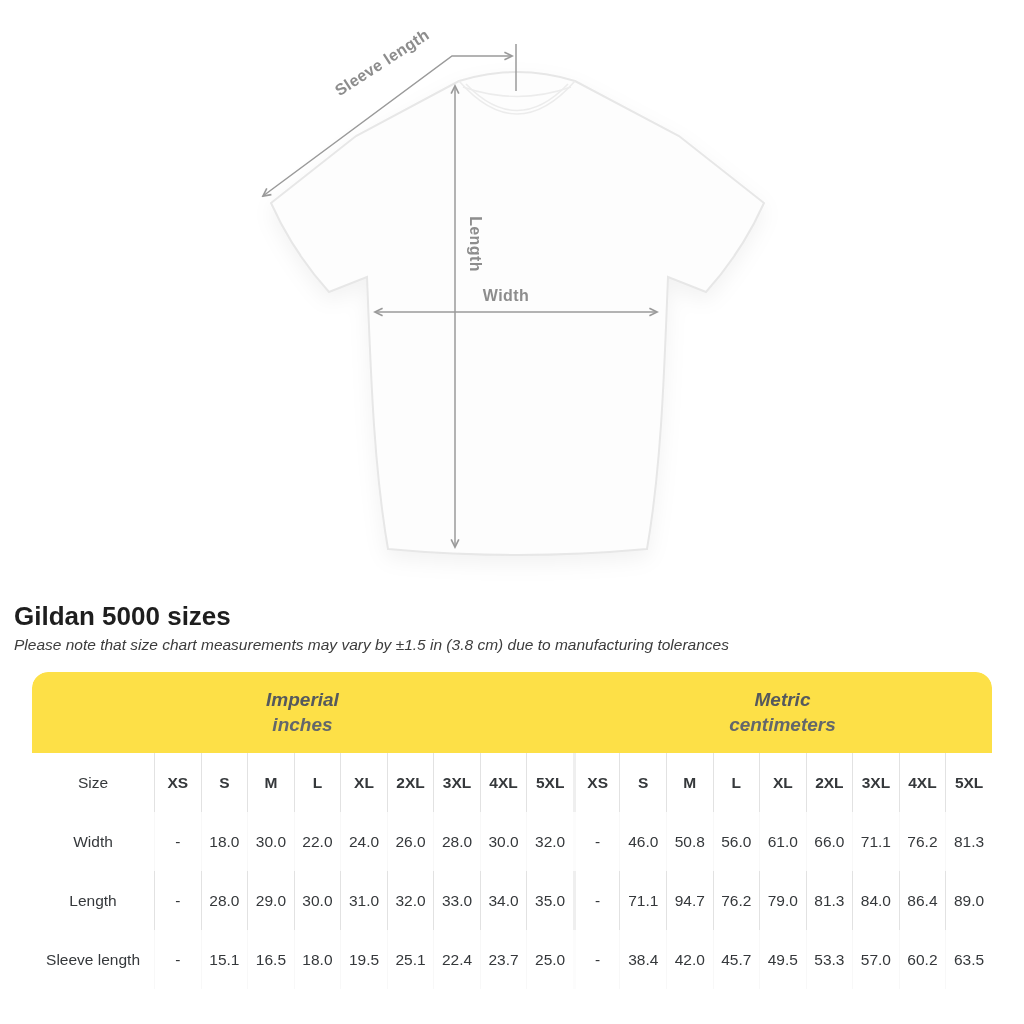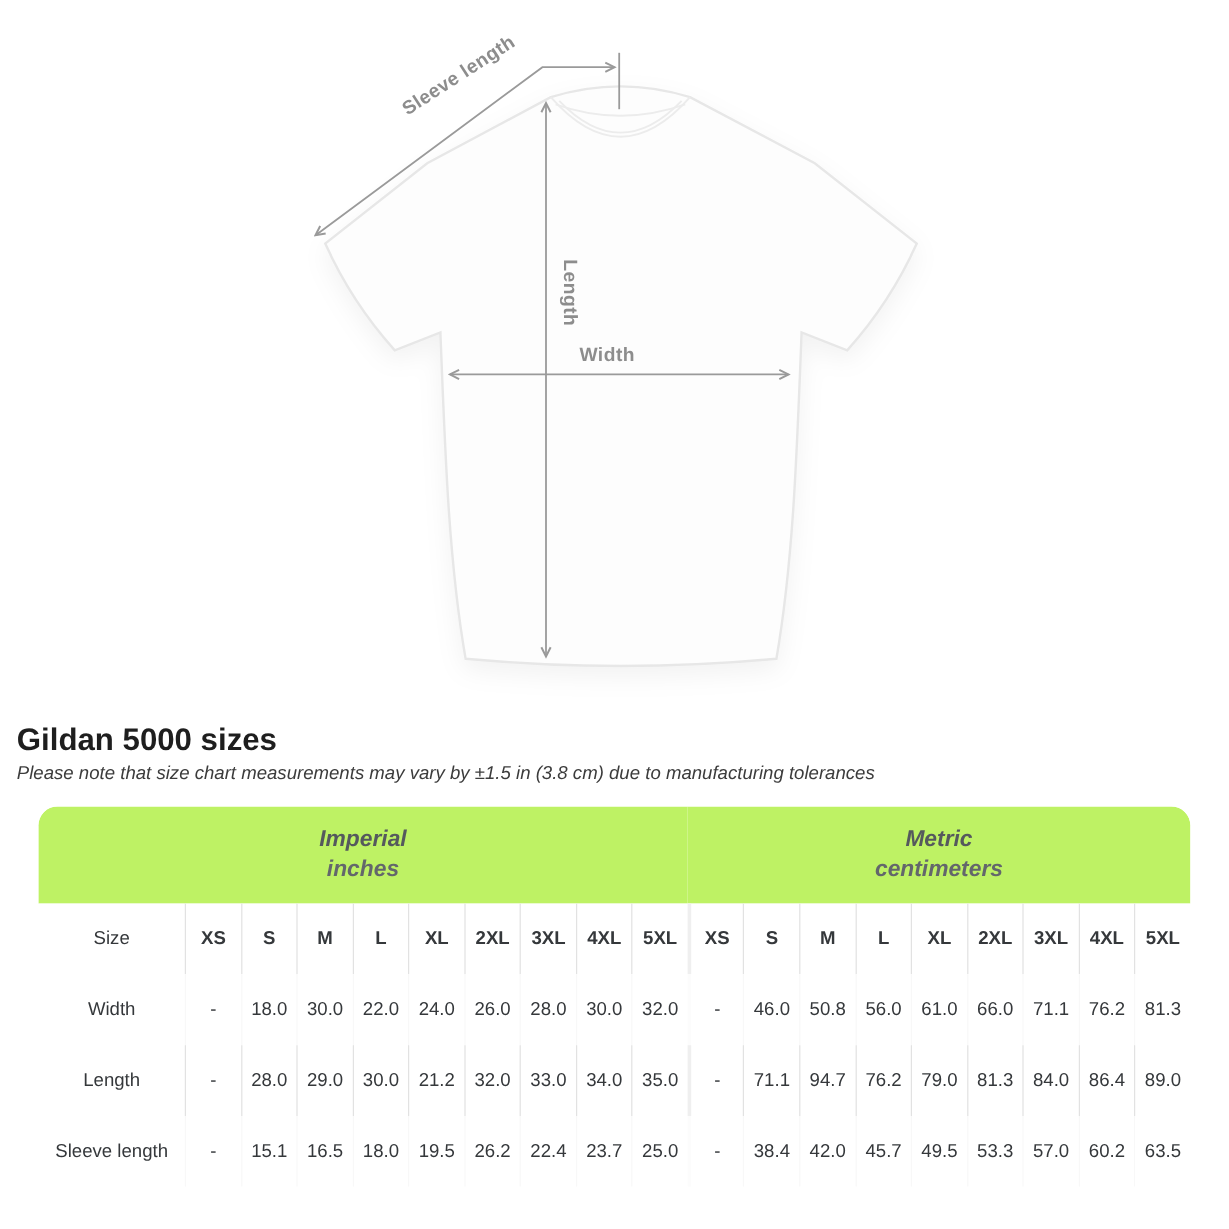--- a/index.html
+++ b/index.html
@@ -20,21 +20,21 @@
   .chart-note{margin-top:5px;font-size:15.5px;font-style:italic;color:#3c3c3c;}
   
   .table-wrap{
     position:absolute;top:672px;left:32px;width:960px;
     border-radius:16px;overflow:hidden;
   }
   table.size-table{
     width:960px;border-collapse:separate;border-spacing:0;table-layout:fixed;
   }
   .band th{
-    height:81px;background:#bef264;vertical-align:middle;text-align:center;padding:0;
+    height:81px;background:#fde047;vertical-align:middle;text-align:center;padding:0;
   }
   .band th:first-child{border-top-left-radius:16px;}
   .band th:last-child{border-top-right-radius:16px;}
   .uname{font-size:19px;font-weight:bold;font-style:italic;color:#55595d;line-height:22px;}
   .usub{font-size:19px;font-style:italic;color:#63676b;margin-top:3px;}
   .size-table td,.size-table th{padding:0;}
   .size-table tbody td{
     height:59px;text-align:center;vertical-align:middle;
     font-size:15.5px;color:#35383b;background:#ffffff;
   }
@@ -173,21 +173,21 @@
             <td class="data-cell sep">71.1</td>
             <td class="data-cell sep">76.2</td>
             <td class="data-cell sep">81.3</td>
           </tr>
           <tr class="row-white">
             <td class="col-label">Length</td>
             <td class="data-cell sep">-</td>
             <td class="data-cell sep">28.0</td>
             <td class="data-cell sep">29.0</td>
             <td class="data-cell sep">30.0</td>
-            <td class="data-cell sep">21.2</td>
+            <td class="data-cell sep">31.0</td>
             <td class="data-cell sep">32.0</td>
             <td class="data-cell sep">33.0</td>
             <td class="data-cell sep">34.0</td>
             <td class="data-cell sep">35.0</td>
             <td class="data-cell sep grp">-</td>
             <td class="data-cell sep">71.1</td>
             <td class="data-cell sep">94.7</td>
             <td class="data-cell sep">76.2</td>
             <td class="data-cell sep">79.0</td>
             <td class="data-cell sep">81.3</td>
@@ -195,21 +195,21 @@
             <td class="data-cell sep">86.4</td>
             <td class="data-cell sep">89.0</td>
           </tr>
           <tr class="row-gray row-last">
             <td class="col-label">Sleeve length</td>
             <td class="data-cell sep">-</td>
             <td class="data-cell sep">15.1</td>
             <td class="data-cell sep">16.5</td>
             <td class="data-cell sep">18.0</td>
             <td class="data-cell sep">19.5</td>
-            <td class="data-cell sep">26.2</td>
+            <td class="data-cell sep">25.1</td>
             <td class="data-cell sep">22.4</td>
             <td class="data-cell sep">23.7</td>
             <td class="data-cell sep">25.0</td>
             <td class="data-cell sep grp">-</td>
             <td class="data-cell sep">38.4</td>
             <td class="data-cell sep">42.0</td>
             <td class="data-cell sep">45.7</td>
             <td class="data-cell sep">49.5</td>
             <td class="data-cell sep">53.3</td>
             <td class="data-cell sep">57.0</td>

